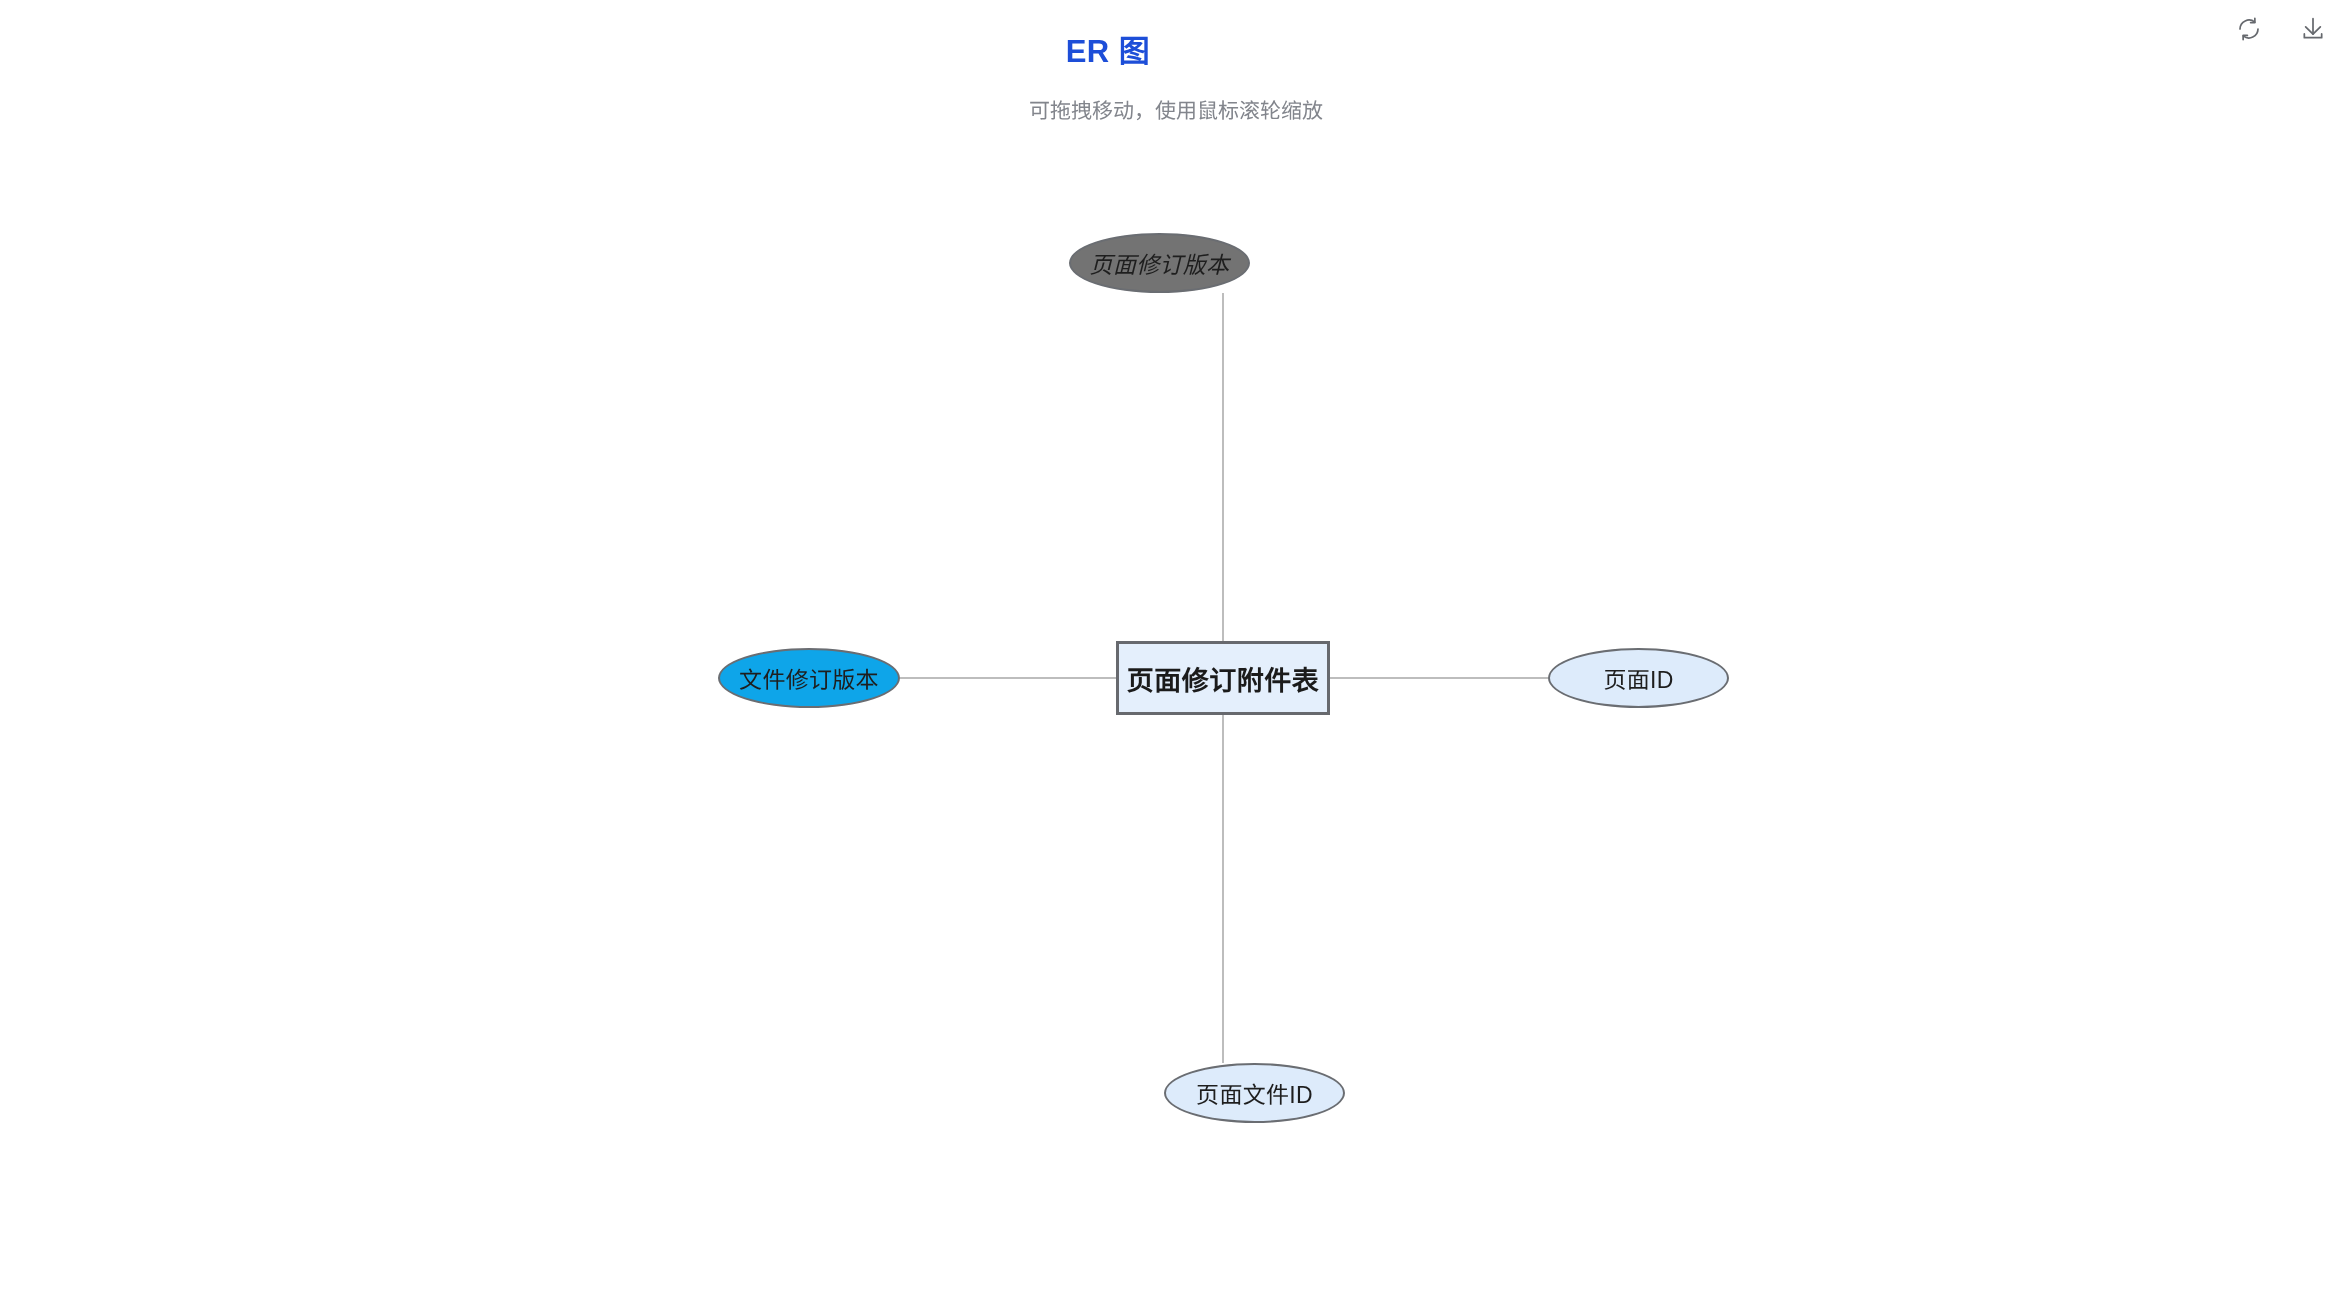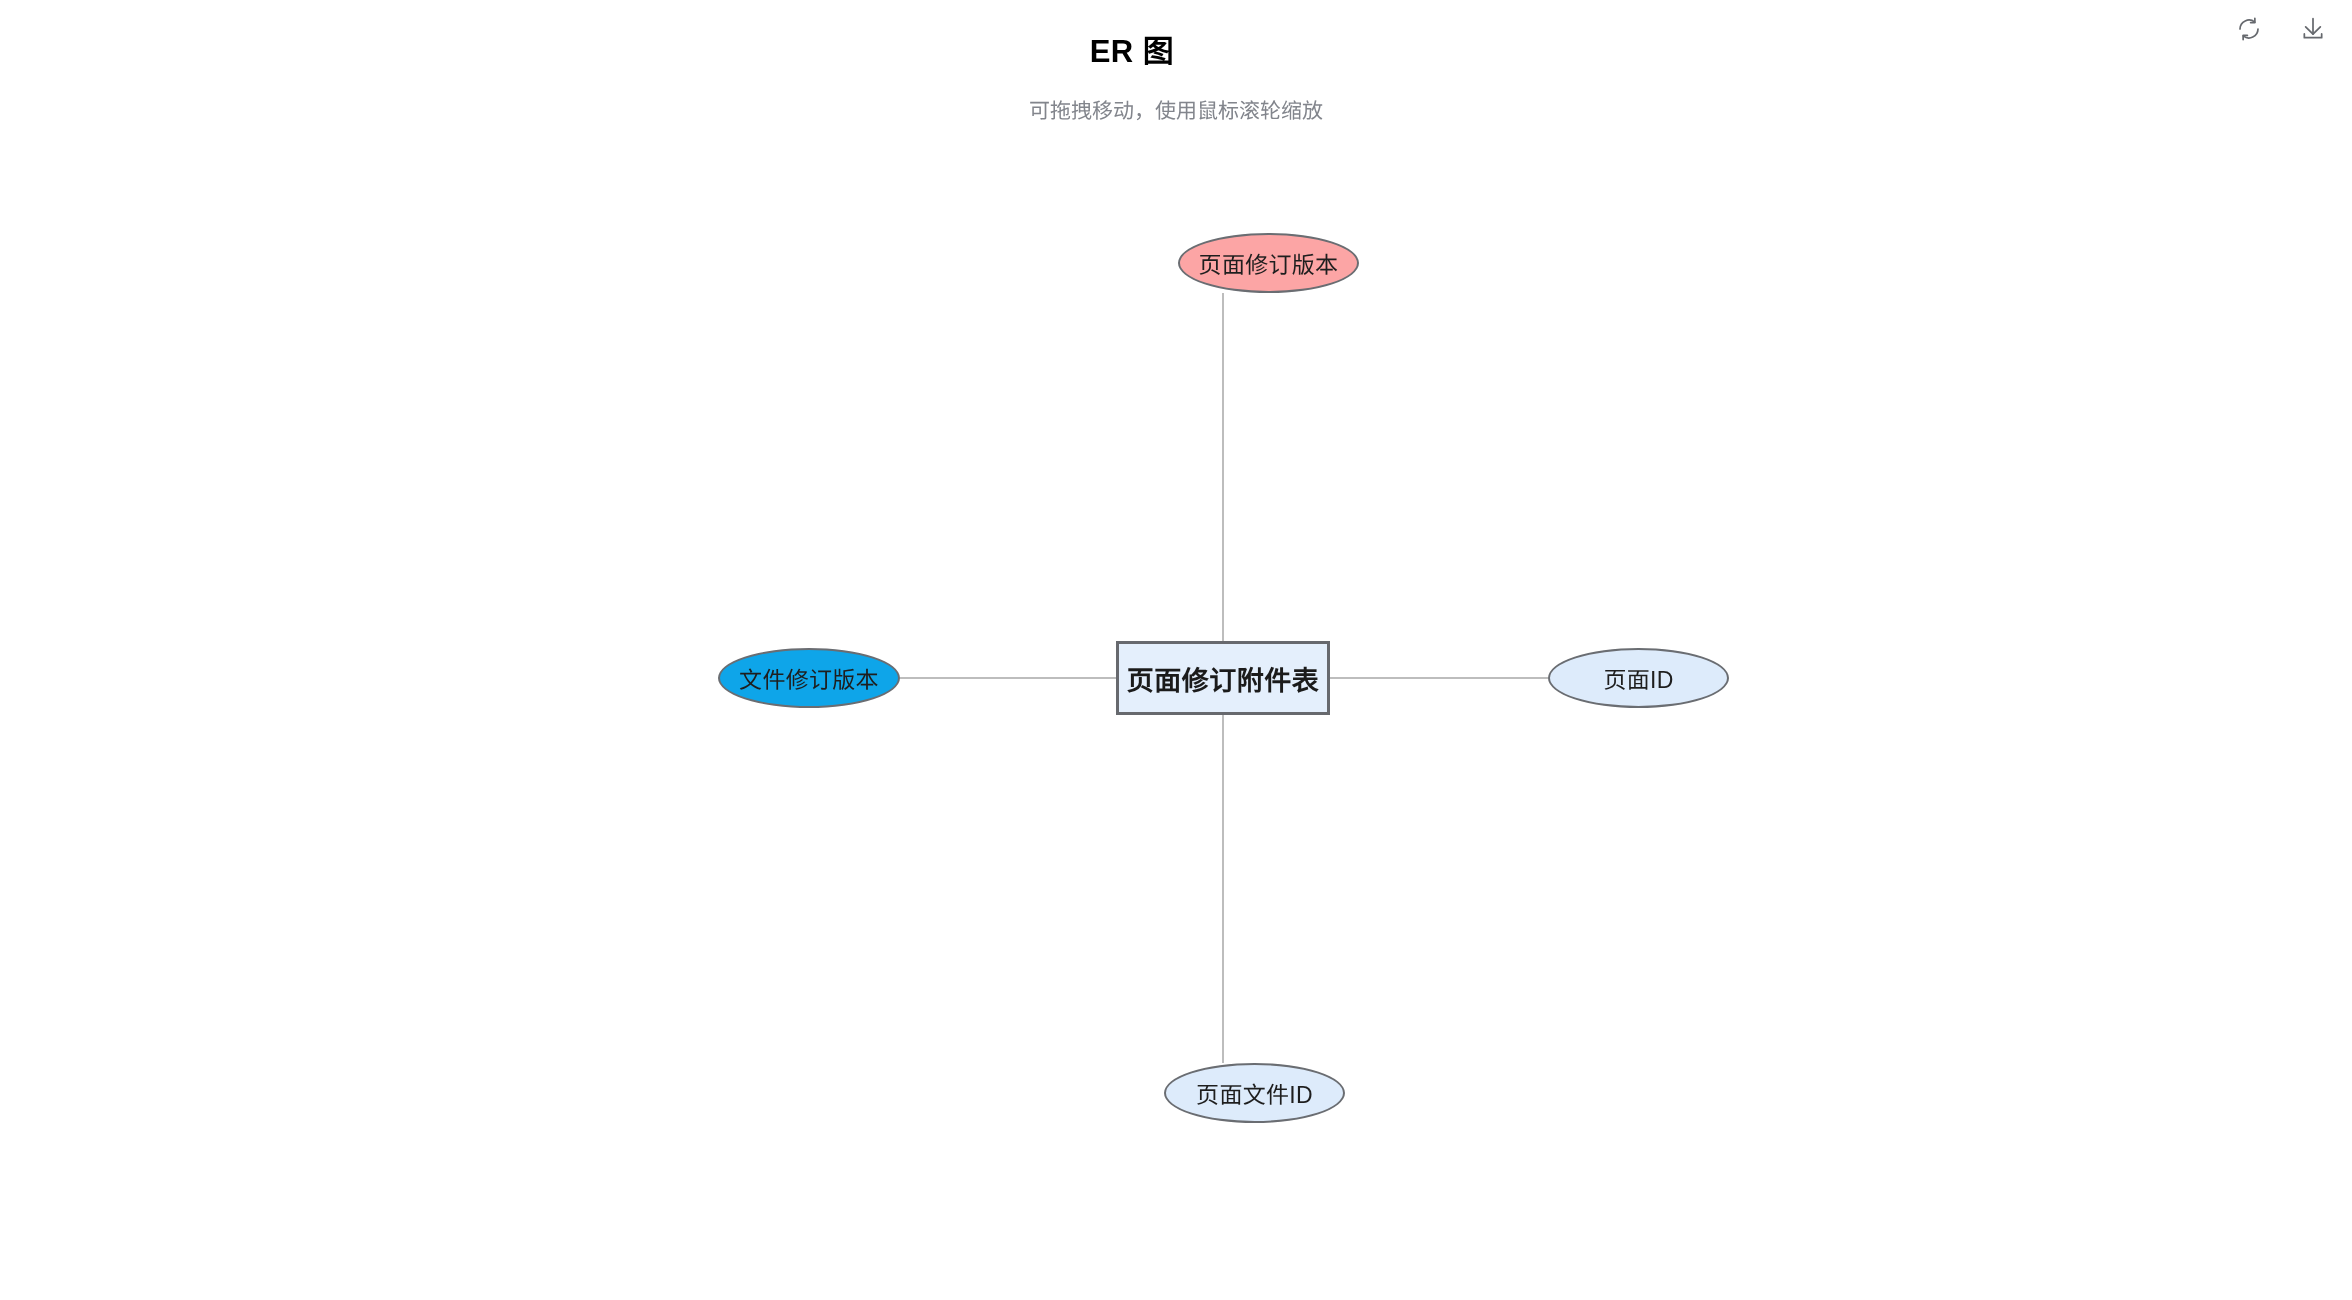--- a/index.html
+++ b/index.html
@@ -27,24 +27,23 @@
     pointer-events: none;
   }
   .page-title {
     position: absolute;
     top: 36px;
     left: 0;
     width: 2216px;
     text-align: center;
     font-size: 31px;
     font-weight: bold;
-    color: #000000;
+    color: #1d4ed8;
     letter-spacing: 0.5px;
     line-height: 1;
-    padding-left: 24px;
   }
   .page-subtitle {
     position: absolute;
     top: 100px;
     left: 0;
     width: 2352px;
     text-align: center;
     font-size: 21px;
     font-weight: normal;
     color: #82858c;
@@ -169,21 +168,21 @@
       <line x1="1223" y1="293" x2="1223" y2="678" stroke="#bdbdbd" stroke-width="2"></line>
       <line x1="900" y1="678" x2="1223" y2="678" stroke="#bdbdbd" stroke-width="2"></line>
       <line x1="1223" y1="678" x2="1548" y2="678" stroke="#bdbdbd" stroke-width="2"></line>
       <line x1="1223" y1="678" x2="1223" y2="1063" stroke="#bdbdbd" stroke-width="2"></line>
     </svg>
 
   <div id="nodes">
       <div class="entity" style="left: 1116px; top: 641px; width: 214px; height: 74px; background: rgb(228, 239, 252); border-color: rgb(103, 105, 110);">
         <span class="entity-label">页面修订附件表</span>
       </div>
-      <div class="attribute" style="left: 1178px; top: 233px; width: 181px; height: 60px; background: #fca5a5; border-color: rgb(106, 109, 114);">
+      <div class="attribute" style="left: 1069px; top: 233px; width: 181px; height: 60px; background: #737373; border-color: rgb(106, 109, 114); font-style: italic;">
         <span class="attribute-label">页面修订版本</span>
       </div>
       <div class="attribute" style="left: 718px; top: 648px; width: 182px; height: 60px; background: #0ea5e9; border-color: rgb(106, 109, 114);">
         <span class="attribute-label">文件修订版本</span>
       </div>
       <div class="attribute" style="left: 1548px; top: 648px; width: 181px; height: 60px; background: rgb(221, 235, 251); border-color: rgb(106, 109, 114); justify-content: center;">
         <span class="attribute-label">页面ID</span>
       </div>
       <div class="attribute" style="left: 1164px; top: 1063px; width: 181px; height: 60px; background: rgb(221, 235, 251); border-color: rgb(106, 109, 114);">
         <span class="attribute-label">页面文件ID</span>

